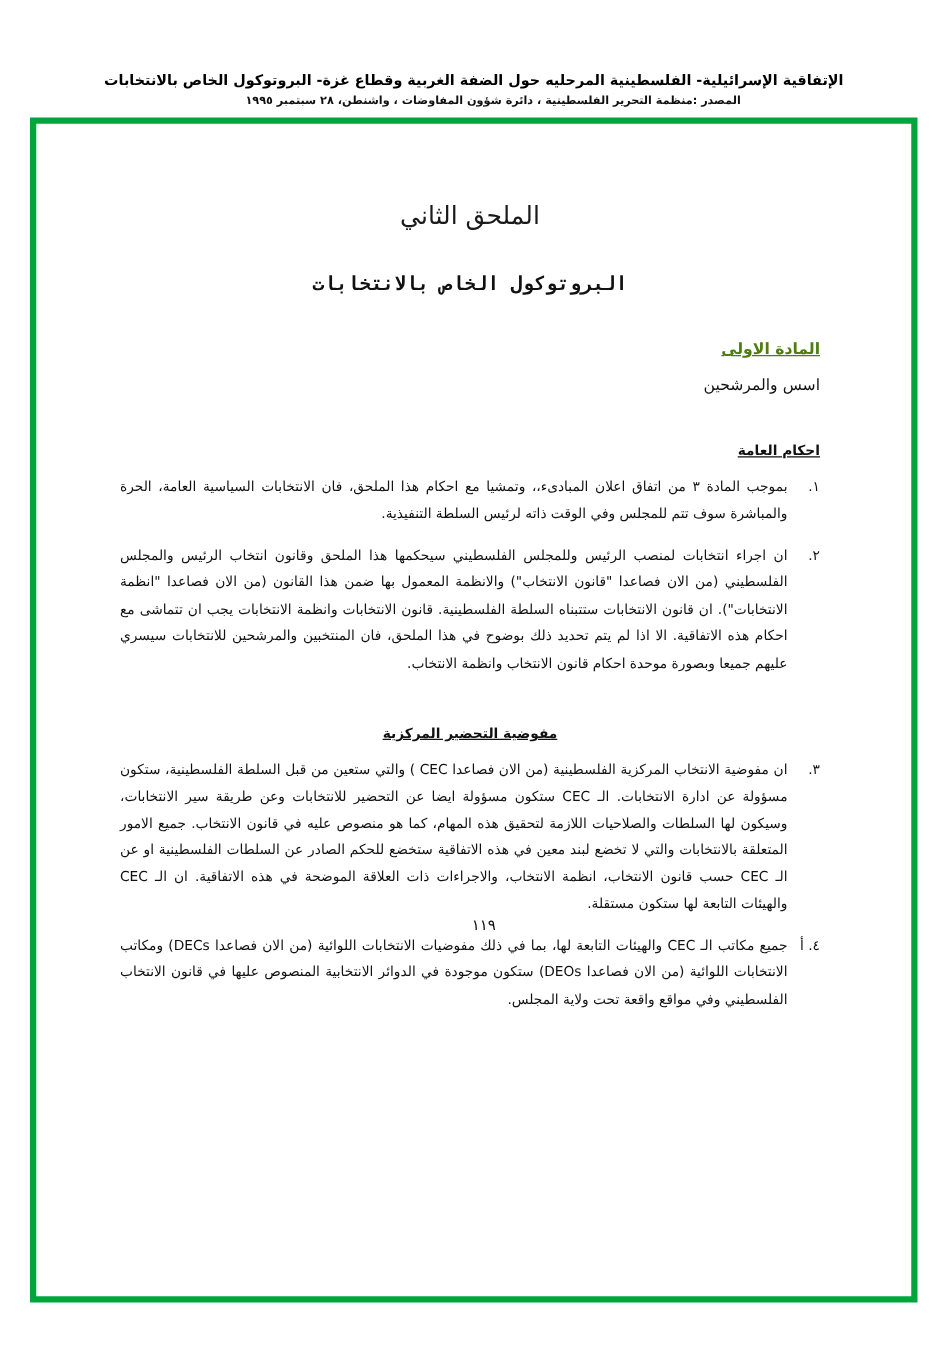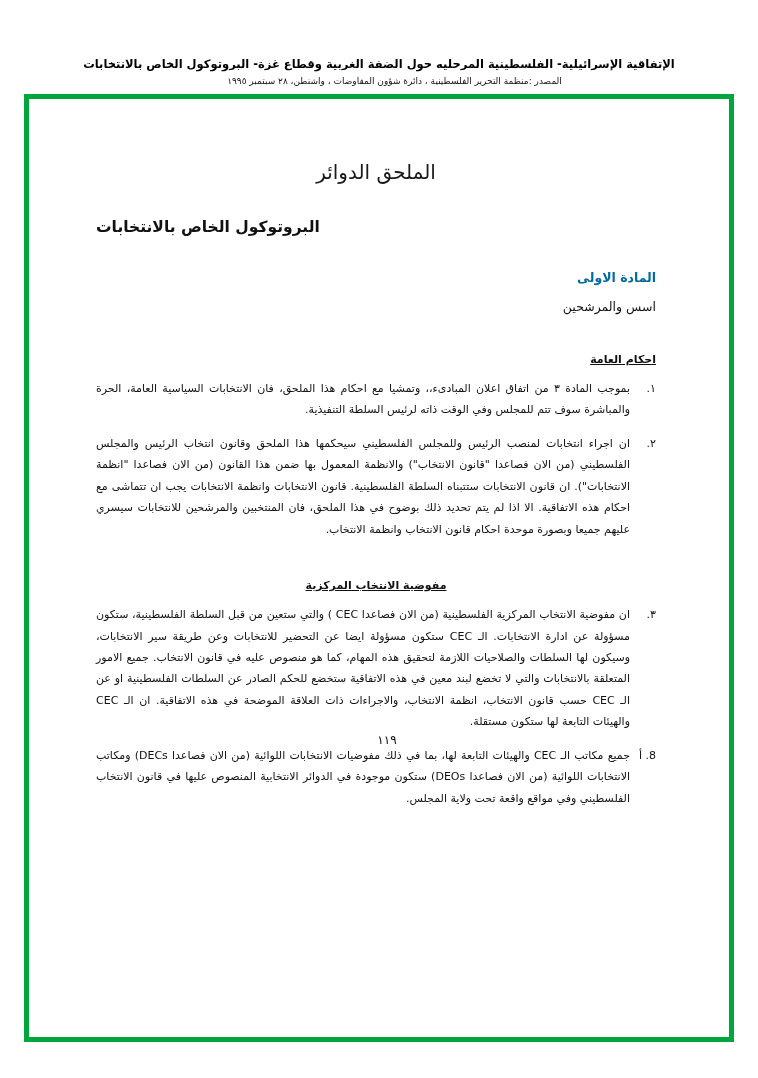--- a/index.html
+++ b/index.html
@@ -31,21 +31,21 @@
   }
   .header-title {
     font-size: 11.5px;
     font-weight: bold;
     letter-spacing: 0px;
     color: #000000;
     line-height: 1.4;
   }
   .header-sub {
     font-size: 9px;
-    font-weight: normal;
+    font-weight: bold;
     color: #111111;
     margin-top: 3px;
     line-height: 1.4;
     padding-left: 31px;
   }
   .frame {
     position: absolute;
     top: 94px;
     left: 24px;
     width: 710px;
@@ -65,34 +65,36 @@
     direction: rtl;
   }
   .doc-title {
     text-align: center;
     font-size: 20px;
     color: #1a1a1a;
     margin: 18px 0 0 0;
     letter-spacing: 1px;
   }
   .doc-subtitle {
-    text-align: left;
+    text-align: center;
     font-size: 15.5px;
     font-weight: bold;
     color: #111111;
     margin: 34px 0 0 0;
     letter-spacing: 1px;
+    font-family: Liberation Mono, monospace;
   }
   .article-label {
     margin-top: 34px;
     text-align: right;
     font-size: 12.5px;
     font-weight: bold;
-    color: #0369a1;
+    color: #4d7c0f;
     padding-left: 8px;
+    text-decoration: underline;
   }
   .article-sub {
     margin-top: 14px;
     text-align: right;
     font-size: 12.5px;
     color: #111111;
   }
   .section-heading {
     margin-top: 39px;
     font-size: 11px;
@@ -144,47 +146,47 @@
 
   <div class="header">
     <div class="header-title">الإتفاقية الإسرائيلية- الفلسطينية المرحليه حول الضفة الغربية وقطاع غزة- البروتوكول الخاص بالانتخابات</div>
     <div class="header-sub">المصدر :منظمة التحرير الفلسطينية ، دائرة شؤون المفاوضات ، واشنطن، ٢٨ سبتمبر ١٩٩٥</div>
   </div>
 
   <div class="frame"></div>
 
   <div class="content">
 
-    <div class="doc-title">الملحق الدوائر</div>
+    <div class="doc-title">الملحق الثاني</div>
     <div class="doc-subtitle">البروتوكول الخاص بالانتخابات</div>
 
     <div class="article-label">المادة الاولى</div>
     <div class="article-sub">اسس والمرشحين</div>
 
     <div class="section-heading">احكام العامة</div>
 
     <div class="clause">
       <div class="clause-num">١.</div>
       <div class="clause-body">بموجب المادة ٣ من اتفاق اعلان المبادىء،، وتمشيا مع احكام هذا الملحق، فان الانتخابات السياسية العامة، الحرة والمباشرة سوف تتم للمجلس وفي الوقت ذاته لرئيس السلطة التنفيذية.</div>
     </div>
 
     <div class="clause">
       <div class="clause-num">٢.</div>
       <div class="clause-body">ان اجراء انتخابات لمنصب الرئيس وللمجلس الفلسطيني سيحكمها هذا الملحق وقانون انتخاب الرئيس والمجلس الفلسطيني (من الان فصاعدا "قانون الانتخاب") والانظمة المعمول بها ضمن هذا القانون (من الان فصاعدا "انظمة الانتخابات"). ان قانون الانتخابات ستتبناه السلطة الفلسطينية. قانون الانتخابات وانظمة الانتخابات يجب ان تتماشى مع احكام هذه الاتفاقية. الا اذا لم يتم تحديد ذلك بوضوح في هذا الملحق، فان المنتخبين والمرشحين للانتخابات سيسري عليهم جميعا وبصورة موحدة احكام قانون الانتخاب وانظمة الانتخاب.</div>
     </div>
 
-    <div class="section-heading centered-ish">مفوضية الانتخاب المركزية</div>
+    <div class="section-heading centered-ish">مفوضية التحضير المركزية</div>
 
     <div class="clause">
       <div class="clause-num">٣.</div>
       <div class="clause-body">ان مفوضية الانتخاب المركزية الفلسطينية (من الان فصاعدا CEC ) والتي ستعين من قبل السلطة الفلسطينية، ستكون مسؤولة عن ادارة الانتخابات. الـ CEC ستكون مسؤولة ايضا عن التحضير للانتخابات وعن طريقة سير الانتخابات، وسيكون لها السلطات والصلاحيات اللازمة لتحقيق هذه المهام، كما هو منصوص عليه في قانون الانتخاب. جميع الامور المتعلقة بالانتخابات والتي لا تخضع لبند معين في هذه الاتفاقية ستخضع للحكم الصادر عن السلطات الفلسطينية او عن الـ CEC حسب قانون الانتخاب، انظمة الانتخاب، والاجراءات ذات العلاقة الموضحة في هذه الاتفاقية. ان الـ CEC والهيئات التابعة لها ستكون مستقلة.</div>
     </div>
 
     <div class="clause">
-      <div class="clause-num">8. أ</div>
+      <div class="clause-num">٤. أ</div>
       <div class="clause-body">جميع مكاتب الـ CEC والهيئات التابعة لها، بما في ذلك مفوضيات الانتخابات اللوائية (من الان فصاعدا DECs) ومكاتب الانتخابات اللوائية (من الان فصاعدا DEOs) ستكون موجودة في الدوائر الانتخابية المنصوص عليها في قانون الانتخاب الفلسطيني وفي مواقع واقعة تحت ولاية المجلس.</div>
     </div>
 
   </div>
 
   <div class="page-number">١١٩</div>
 
 </div>
 
 </body></html>

